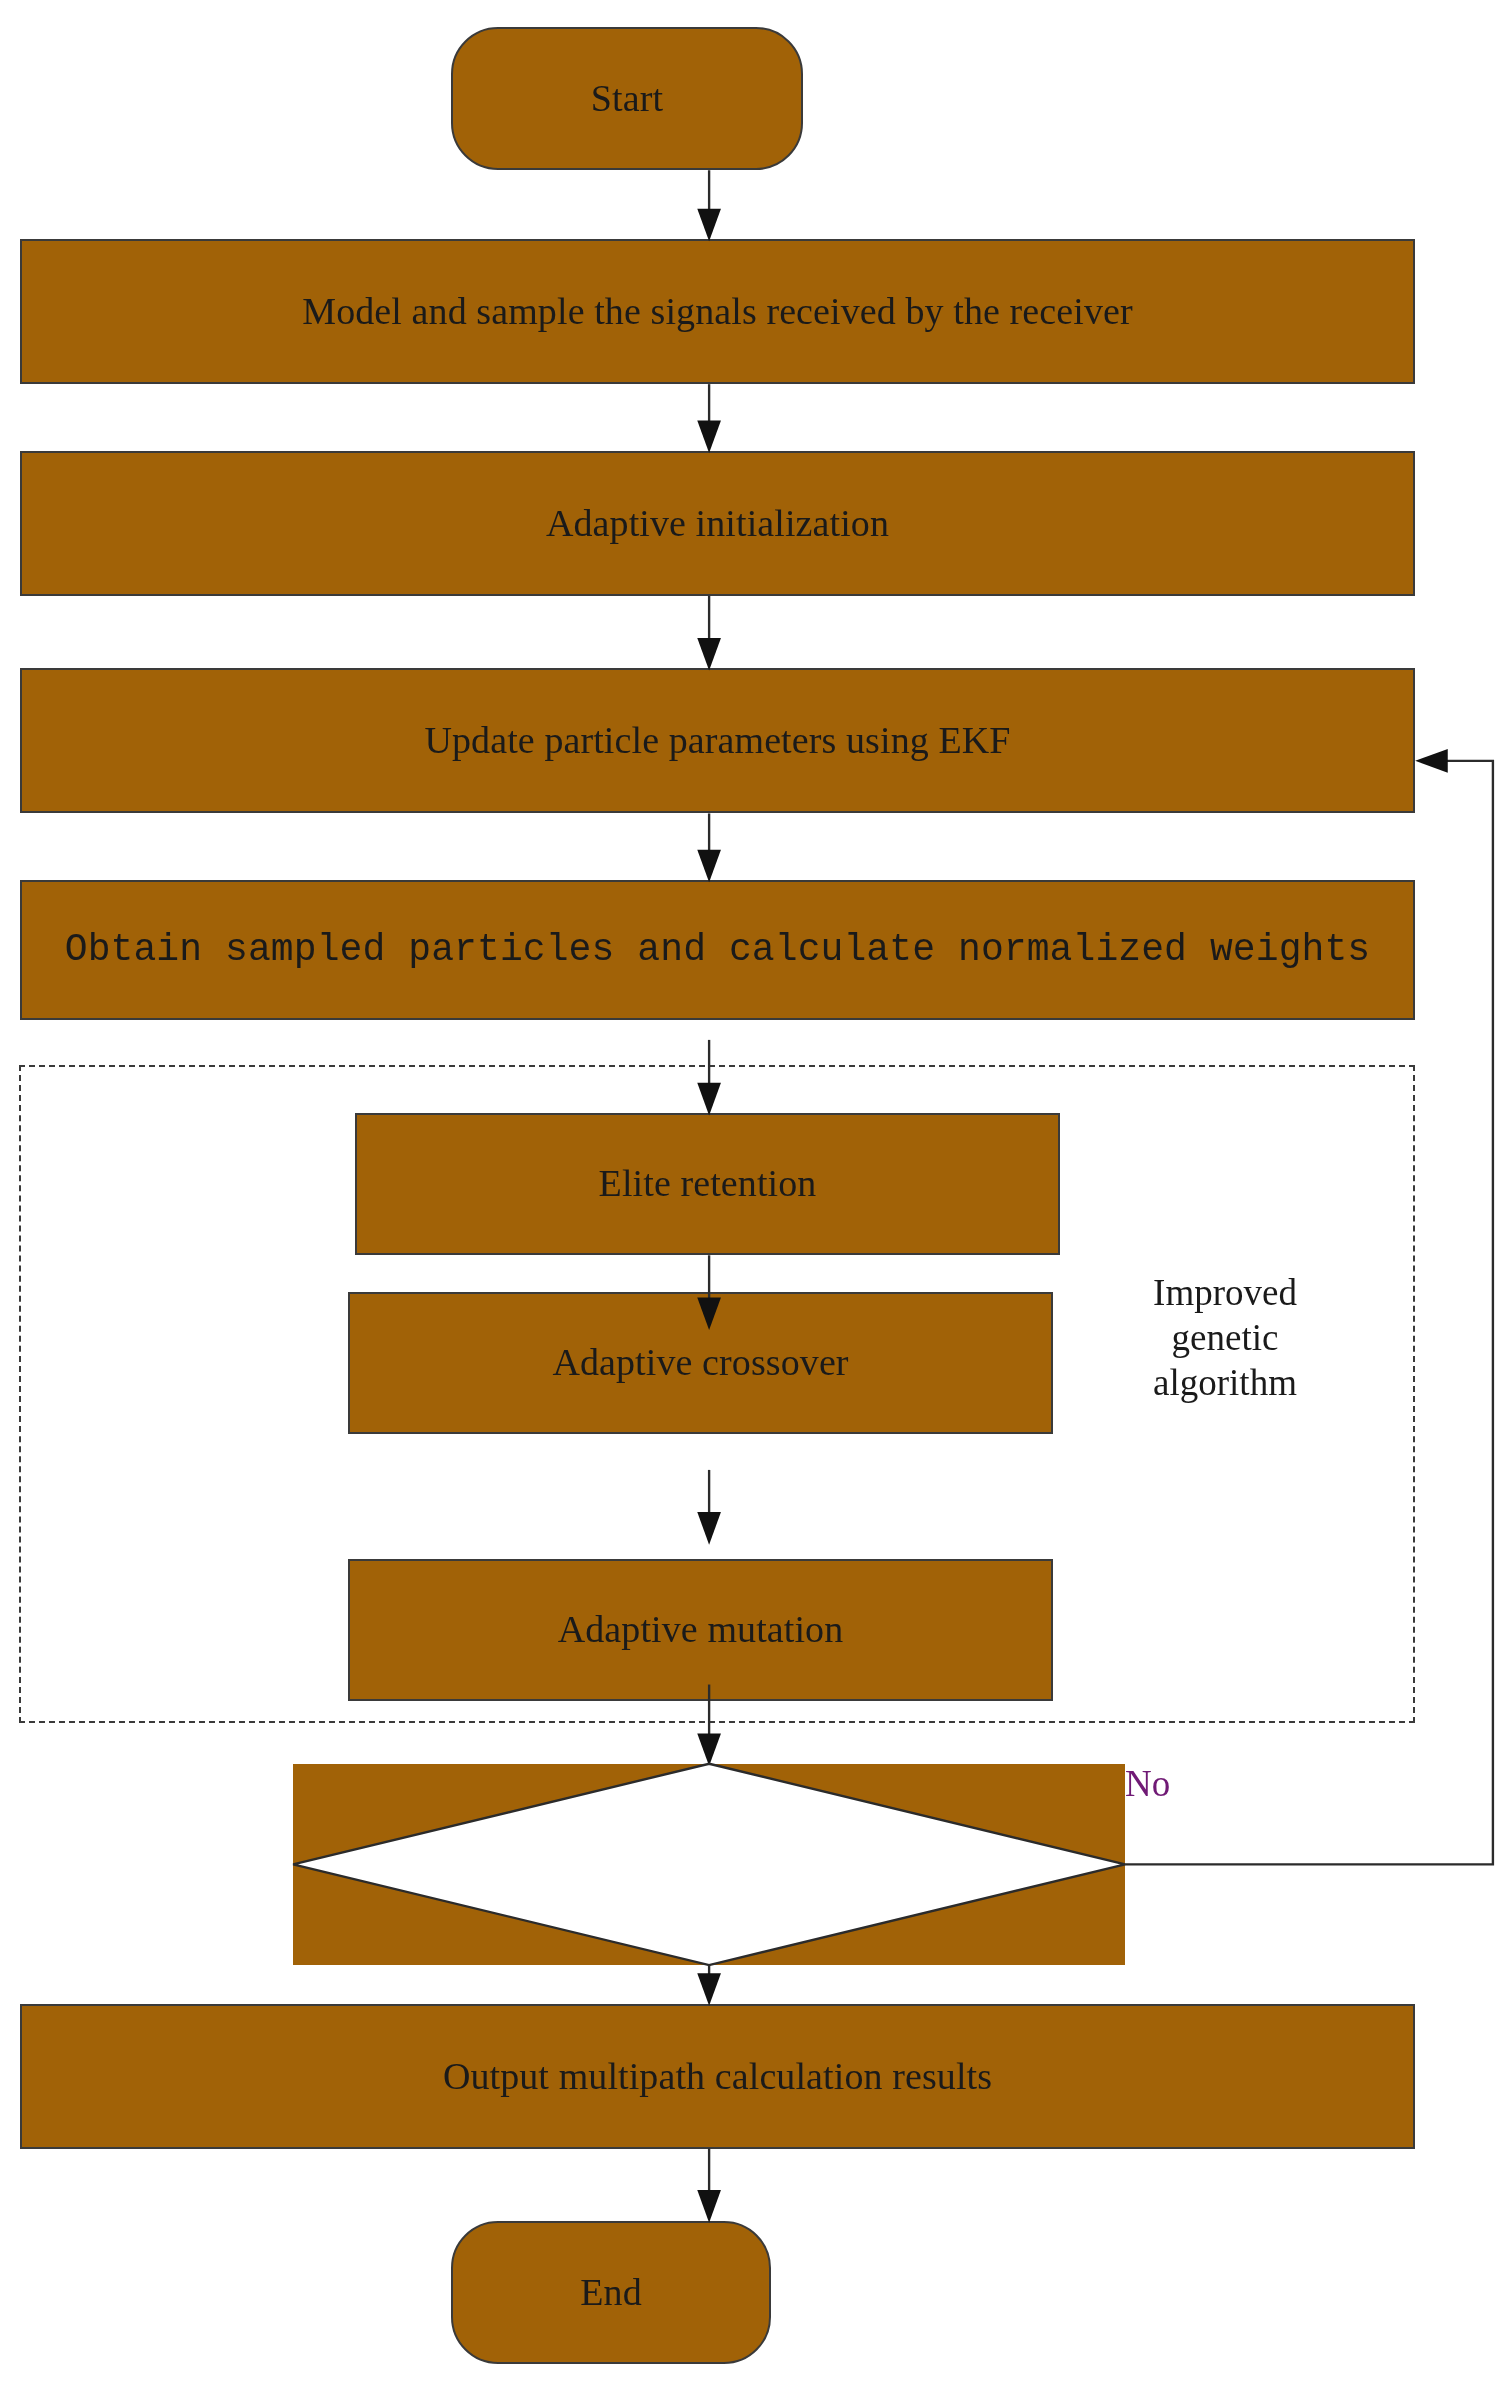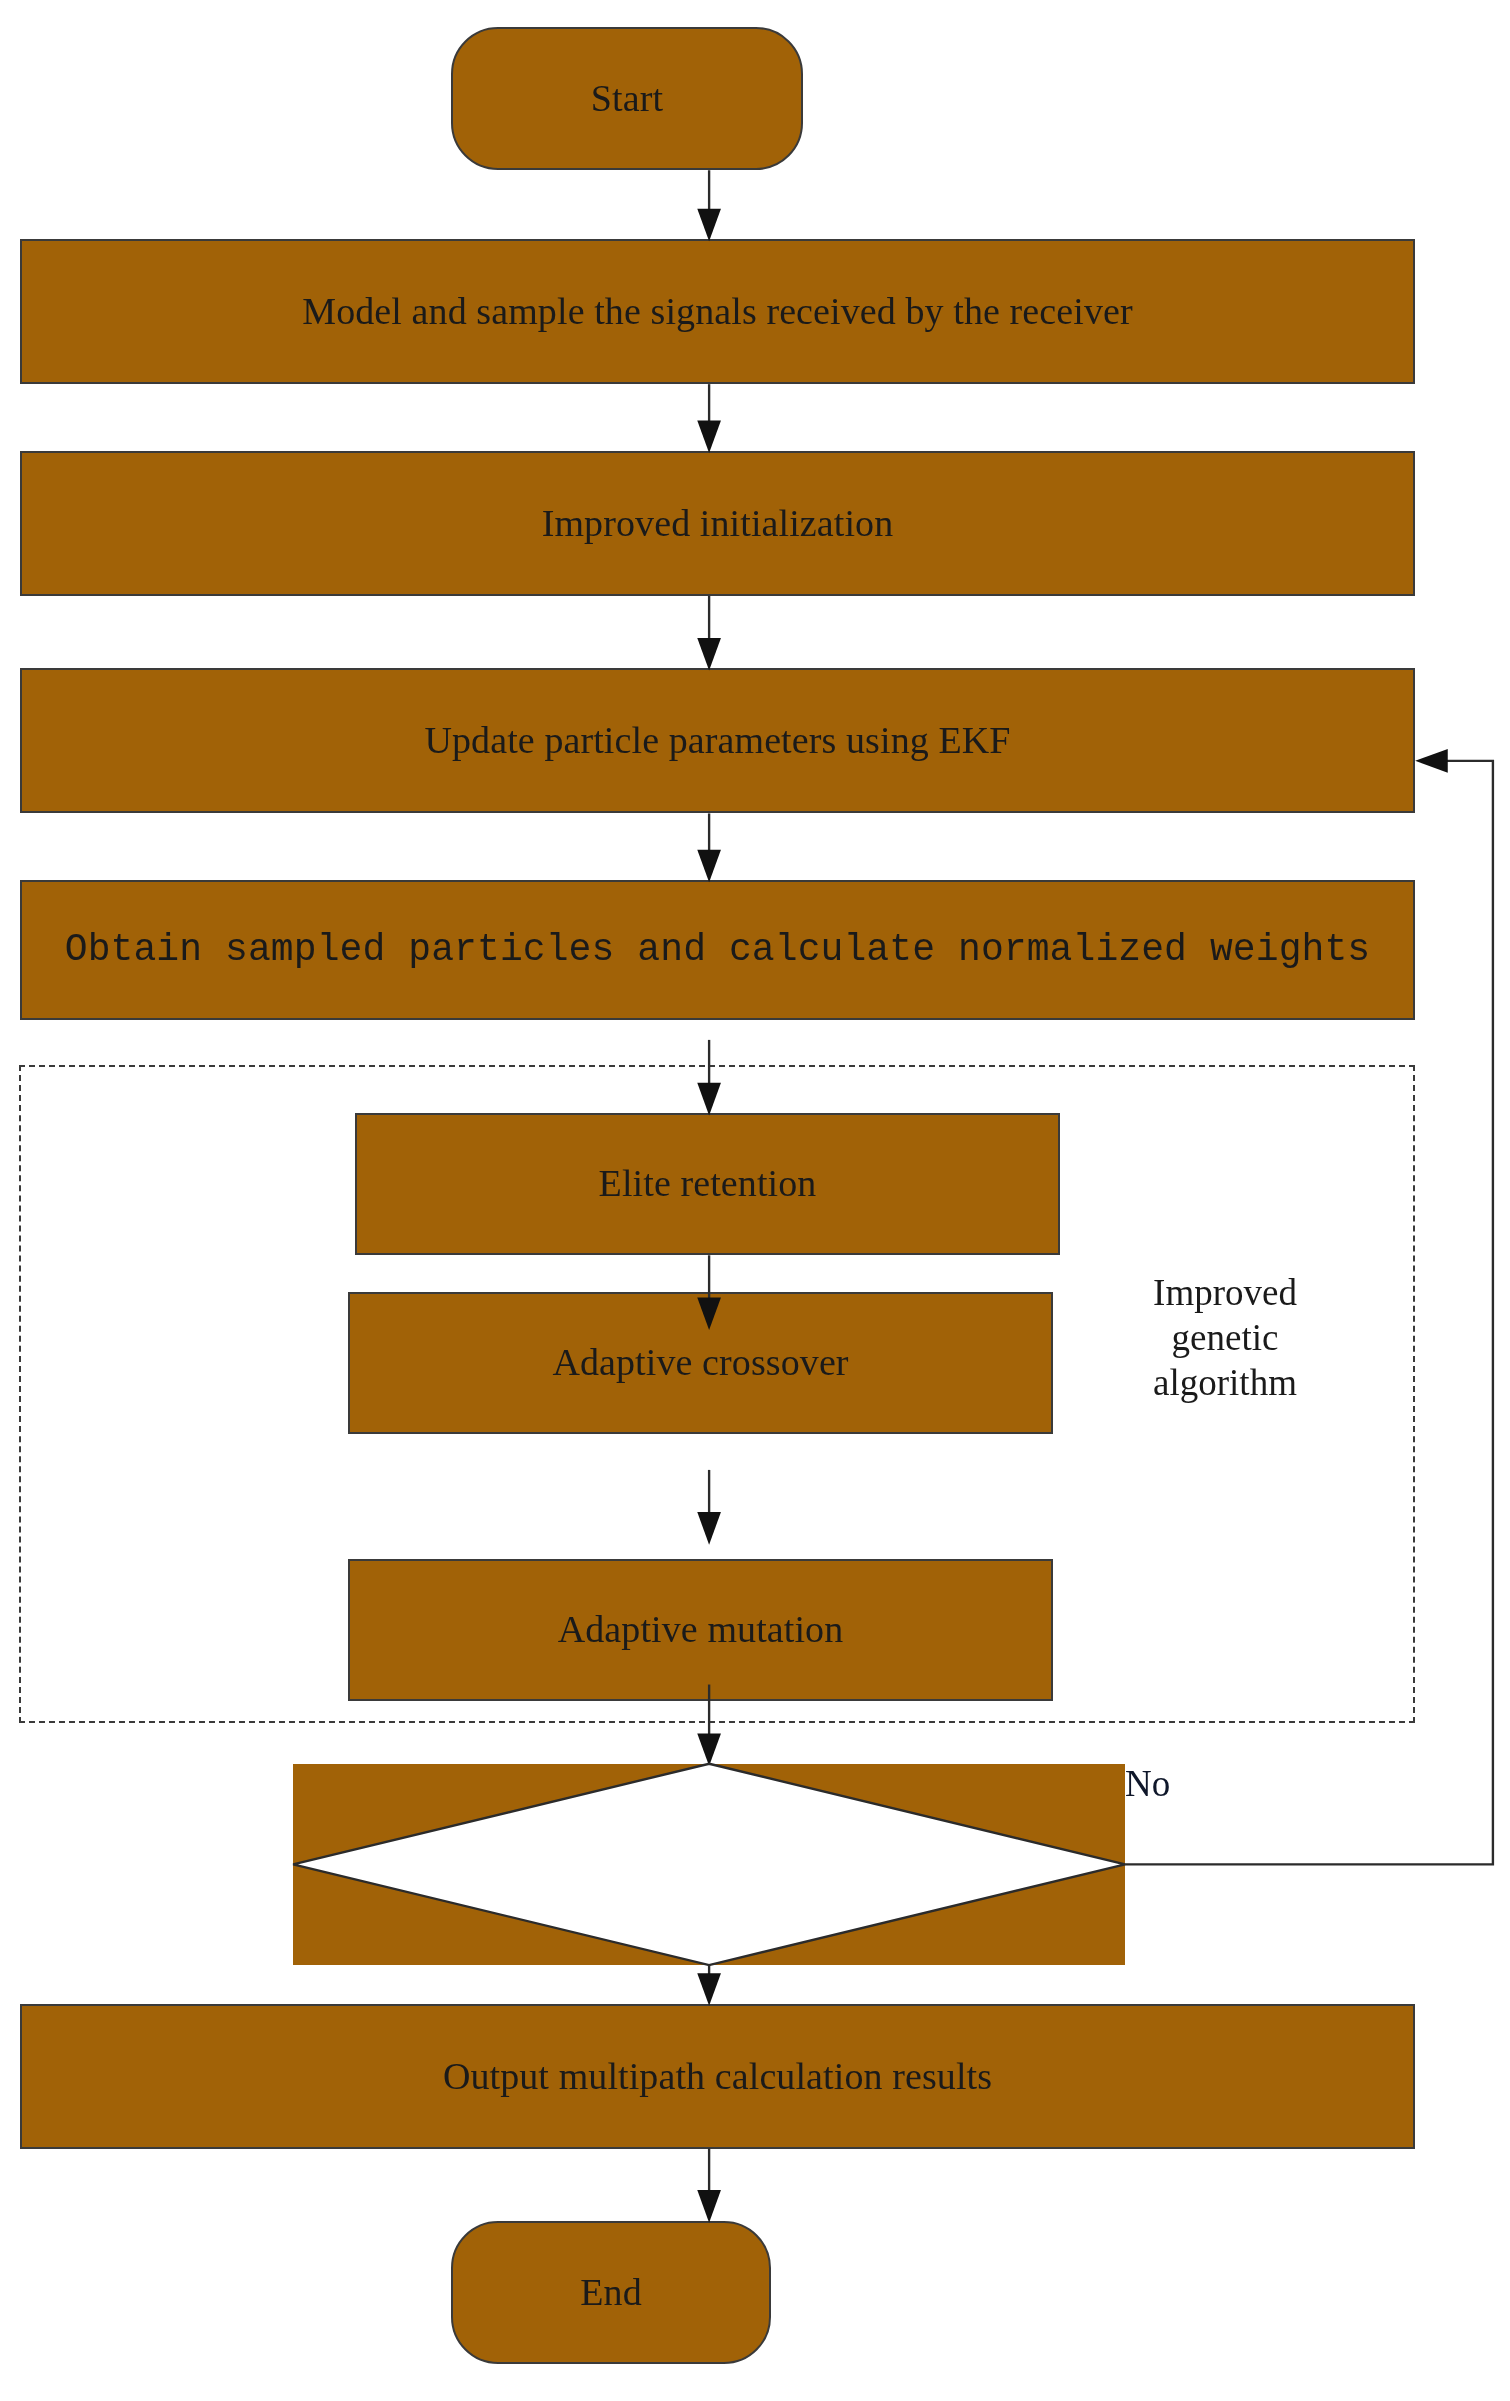--- a/index.html
+++ b/index.html
@@ -48,21 +48,21 @@
   .group-label {
     position: absolute;
     font-size: 37px;
     line-height: 1.22;
     text-align: center;
     color: #1a1a1a;
   }
   .edge-label {
     position: absolute;
     font-size: 37px;
-    color: #0f172a;
+    color: #701a75;
     white-space: nowrap;
   }
   svg.wires {
     position: absolute;
     left: 0;
     top: 0;
     width: 1510px;
     height: 2401px;
     pointer-events: none;
   }
@@ -91,21 +91,21 @@
 
   <div class="node terminator" style="left:451px; top:27px; width:352px; height:143px;">
     <span class="node-label">Start</span>
   </div>
 
   <div class="node rect" style="left:20px; top:239px; width:1395px; height:145px;">
     <span class="node-label">Model and sample the signals received by the receiver</span>
   </div>
 
   <div class="node rect" style="left:20px; top:451px; width:1395px; height:145px;">
-    <span class="node-label">Improved initialization</span>
+    <span class="node-label">Adaptive initialization</span>
   </div>
 
   <div class="node rect" style="left:20px; top:668px; width:1395px; height:145px;">
     <span class="node-label">Update particle parameters using EKF</span>
   </div>
 
   <div class="node rect" style="left:20px; top:880px; width:1395px; height:140px;font-family:Liberation Mono, monospace;">
     <span class="node-label">Obtain sampled particles and calculate normalized weights</span>
   </div>
 

